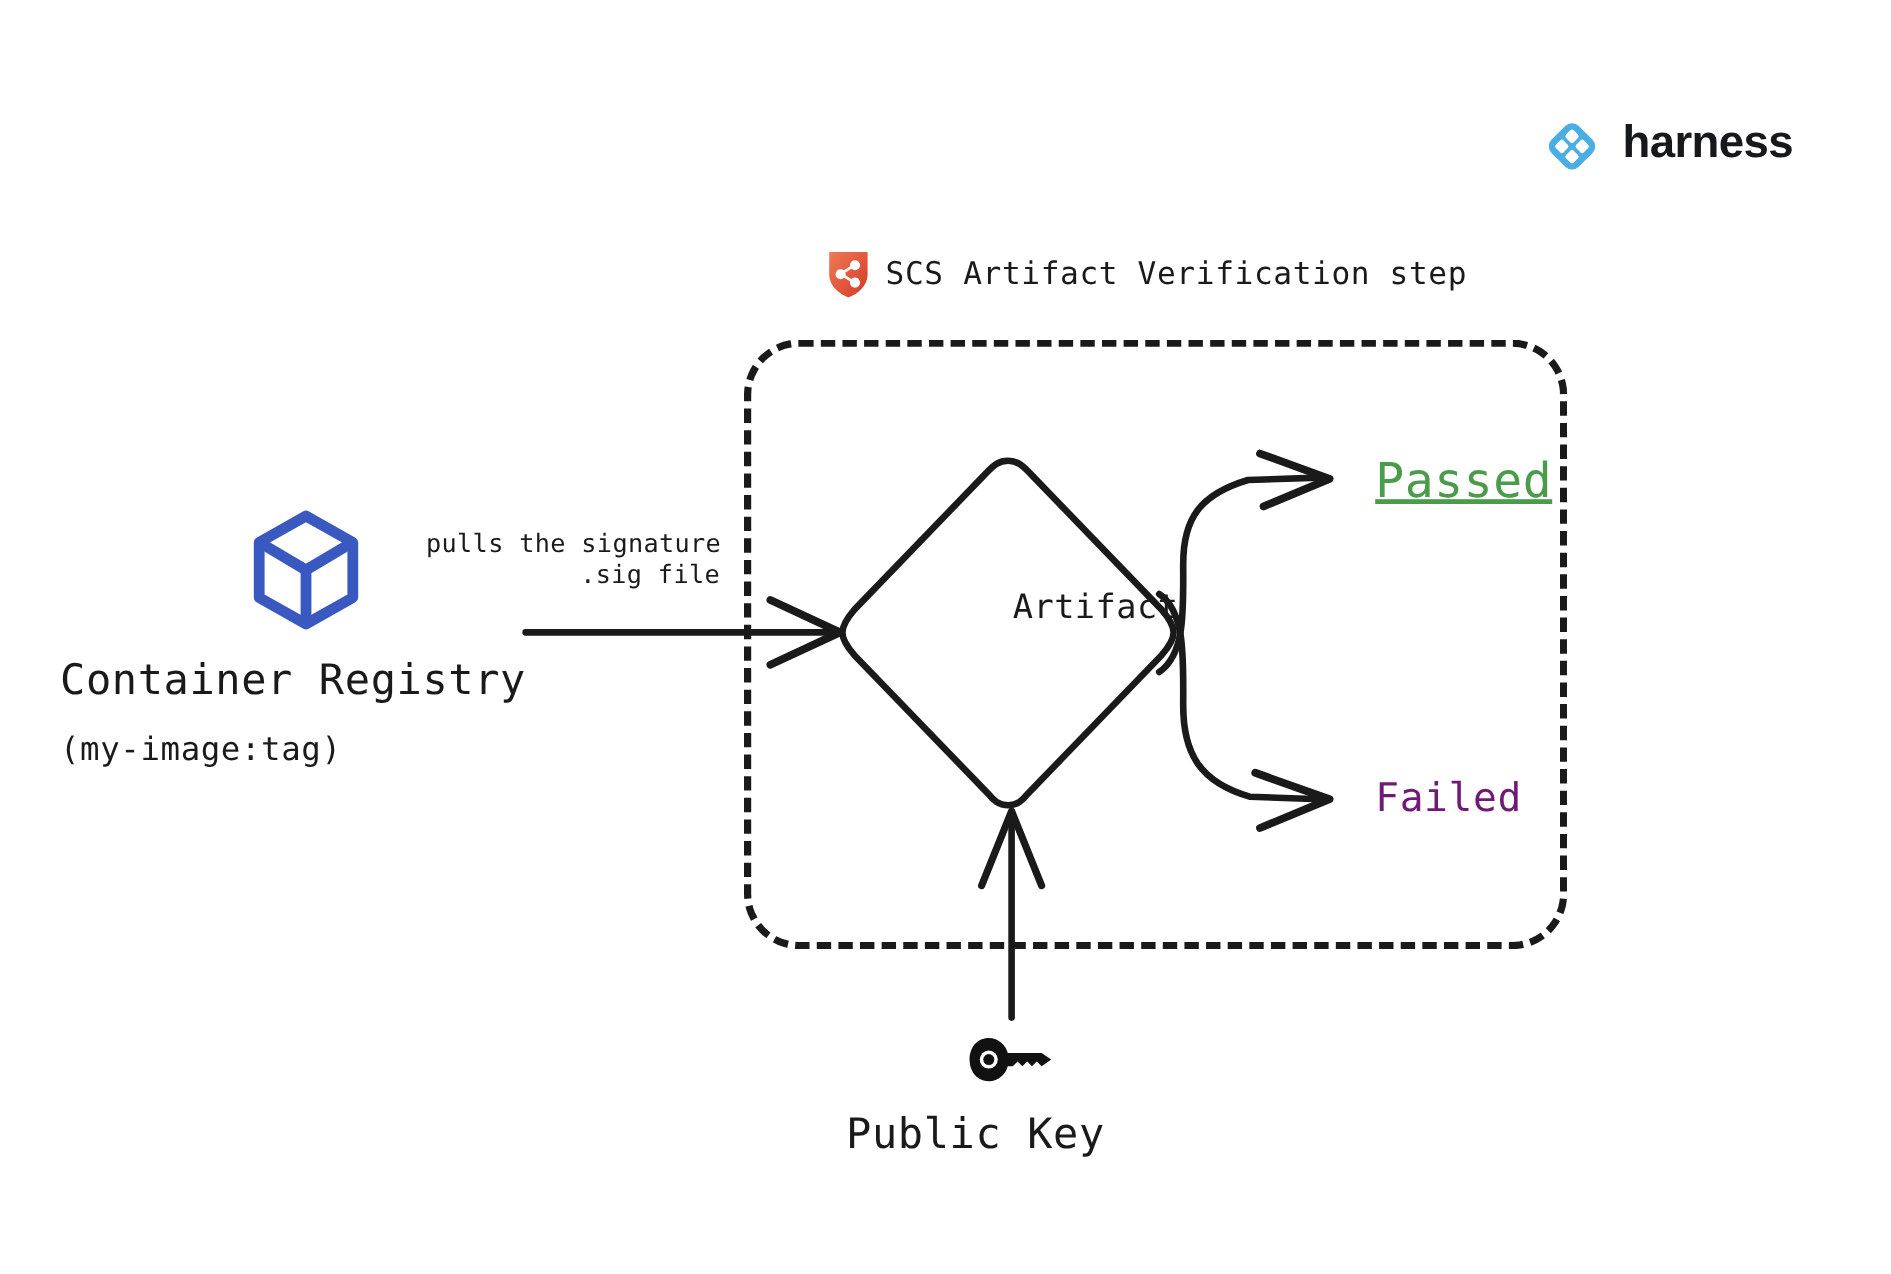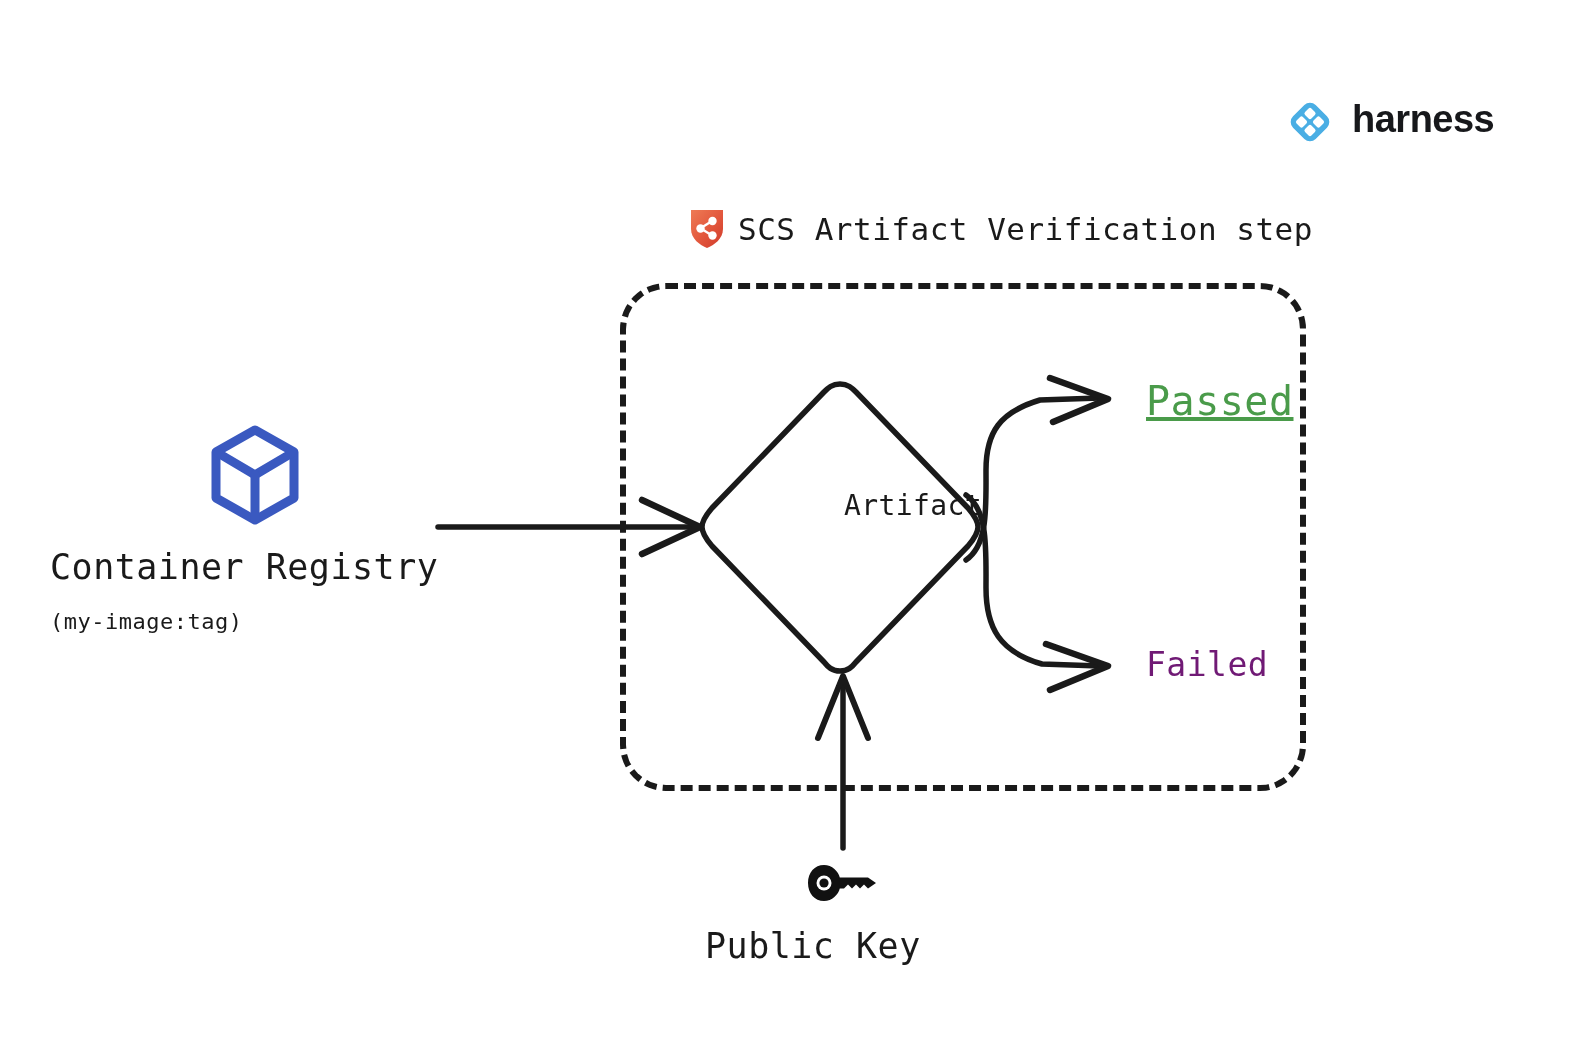--- a/index.html
+++ b/index.html
@@ -37,21 +37,21 @@
 
   
   #step-title-row {
     left: 690px;
     top: 209px;
     display: flex;
     align-items: center;
     gap: 14px;
   }
   #step-title-text {
-    font-size: 31px;
+    font-size: 26px;
     color: #1a1a1a;
     letter-spacing: 0.5px;
     white-space: nowrap;
   }
 
   
   #step-container {
     left: 620px;
     top: 283px;
     width: 686px;
@@ -70,21 +70,21 @@
   }
   #registry-icon-wrap { display:flex; justify-content:center; }
   #registry-label {
     font-size: 35px;
     color: #1a1a1a;
     margin-top: 22px;
     letter-spacing: 0.5px;
     white-space: nowrap;
   }
   #registry-sublabel {
-    font-size: 22px;
+    font-size: 27px;
     color: #1a1a1a;
     margin-top: 22px;
     letter-spacing: 0.5px;
     white-space: nowrap;
   }
 
   
   #edge-label {
     left: 355px;
     top: 440px;
@@ -219,20 +219,24 @@
       <svg width="92" height="100" viewBox="0 0 92 100">
         <path d="M46 5 L85 27 V73 L46 95 L7 73 V27 Z" fill="none" stroke="#3a59c0" stroke-width="9" stroke-linejoin="round"></path>
         <path d="M9 28 L46 50 L83 28" fill="none" stroke="#3a59c0" stroke-width="9" stroke-linejoin="round" stroke-linecap="round"></path>
         <line x1="46" y1="50" x2="46" y2="94" stroke="#3a59c0" stroke-width="9" stroke-linecap="round"></line>
       </svg>
     </div>
     <div id="registry-label">Container Registry</div>
     <div id="registry-sublabel">(my-image:tag)</div>
   </div>
 
+  <div id="edge-label" class="abs">
+    <div>pulls the signature</div>
+    <div>.sig file</div>
+  </div>
 
   <div id="diamond-text" class="abs">
     <div>Artifact</div>
   </div>
 
   <div id="label-passed" class="abs" style="color:#4a9b4a;">Passed</div>
   <div id="label-failed" class="abs" style="color:#701a75;">Failed</div>
 
   <div id="key-node" class="abs">
     <div id="key-icon-wrap">

